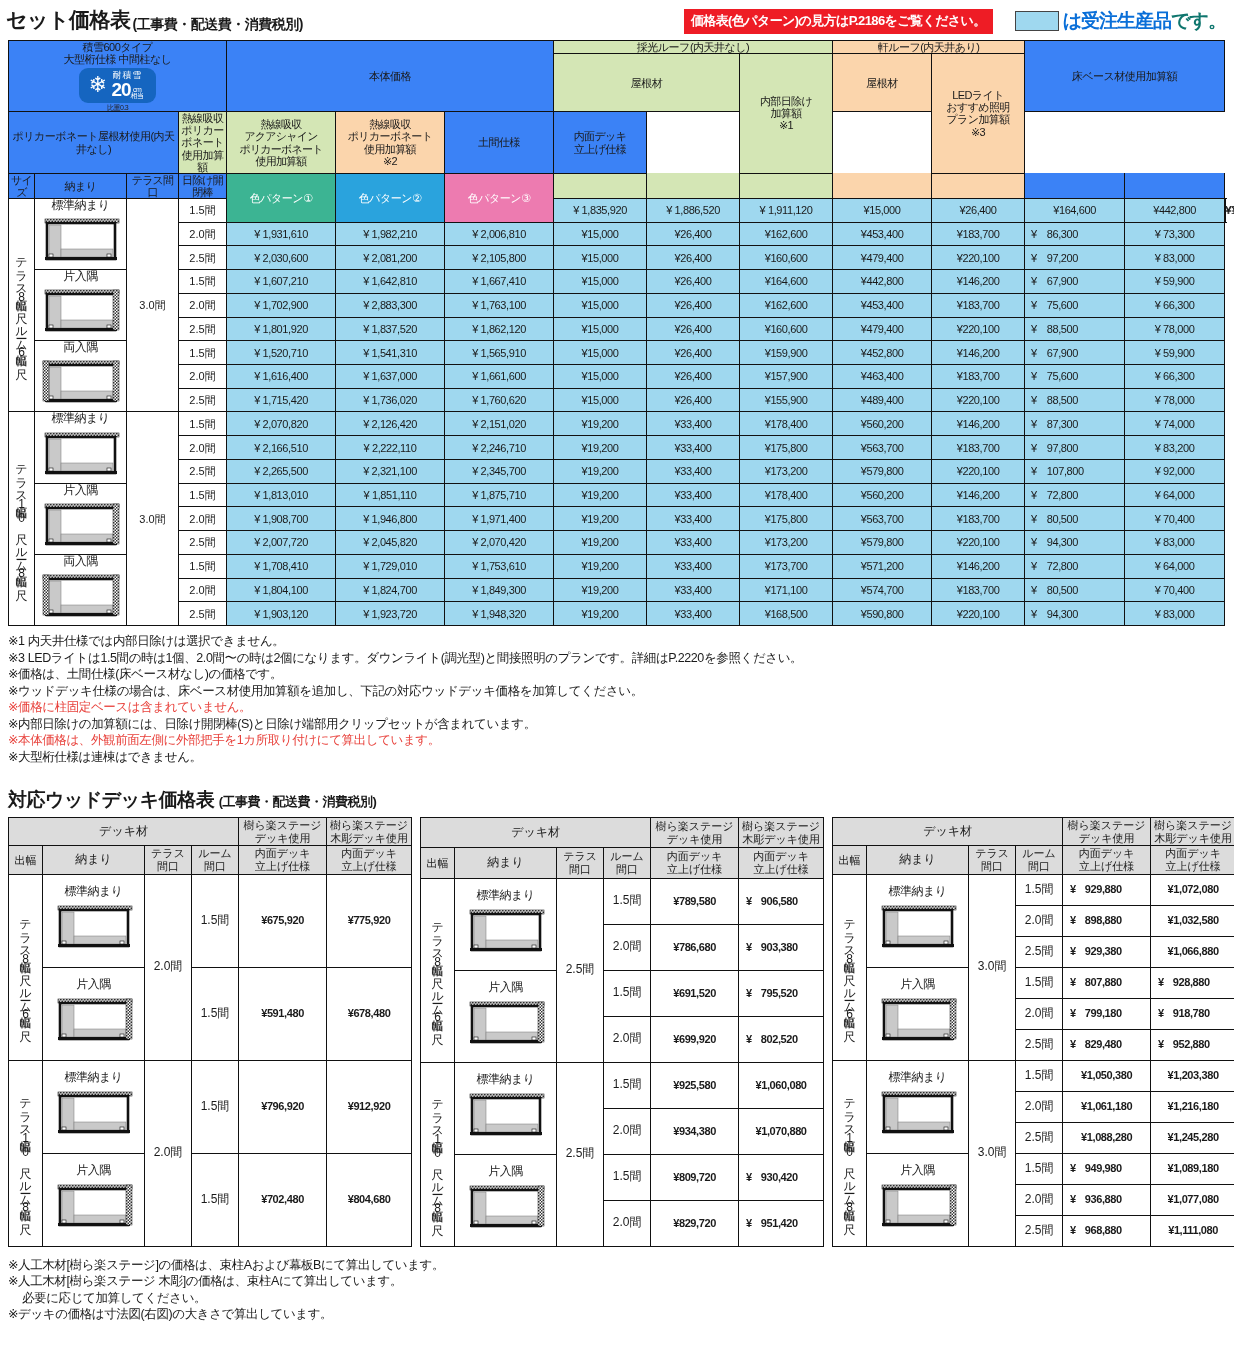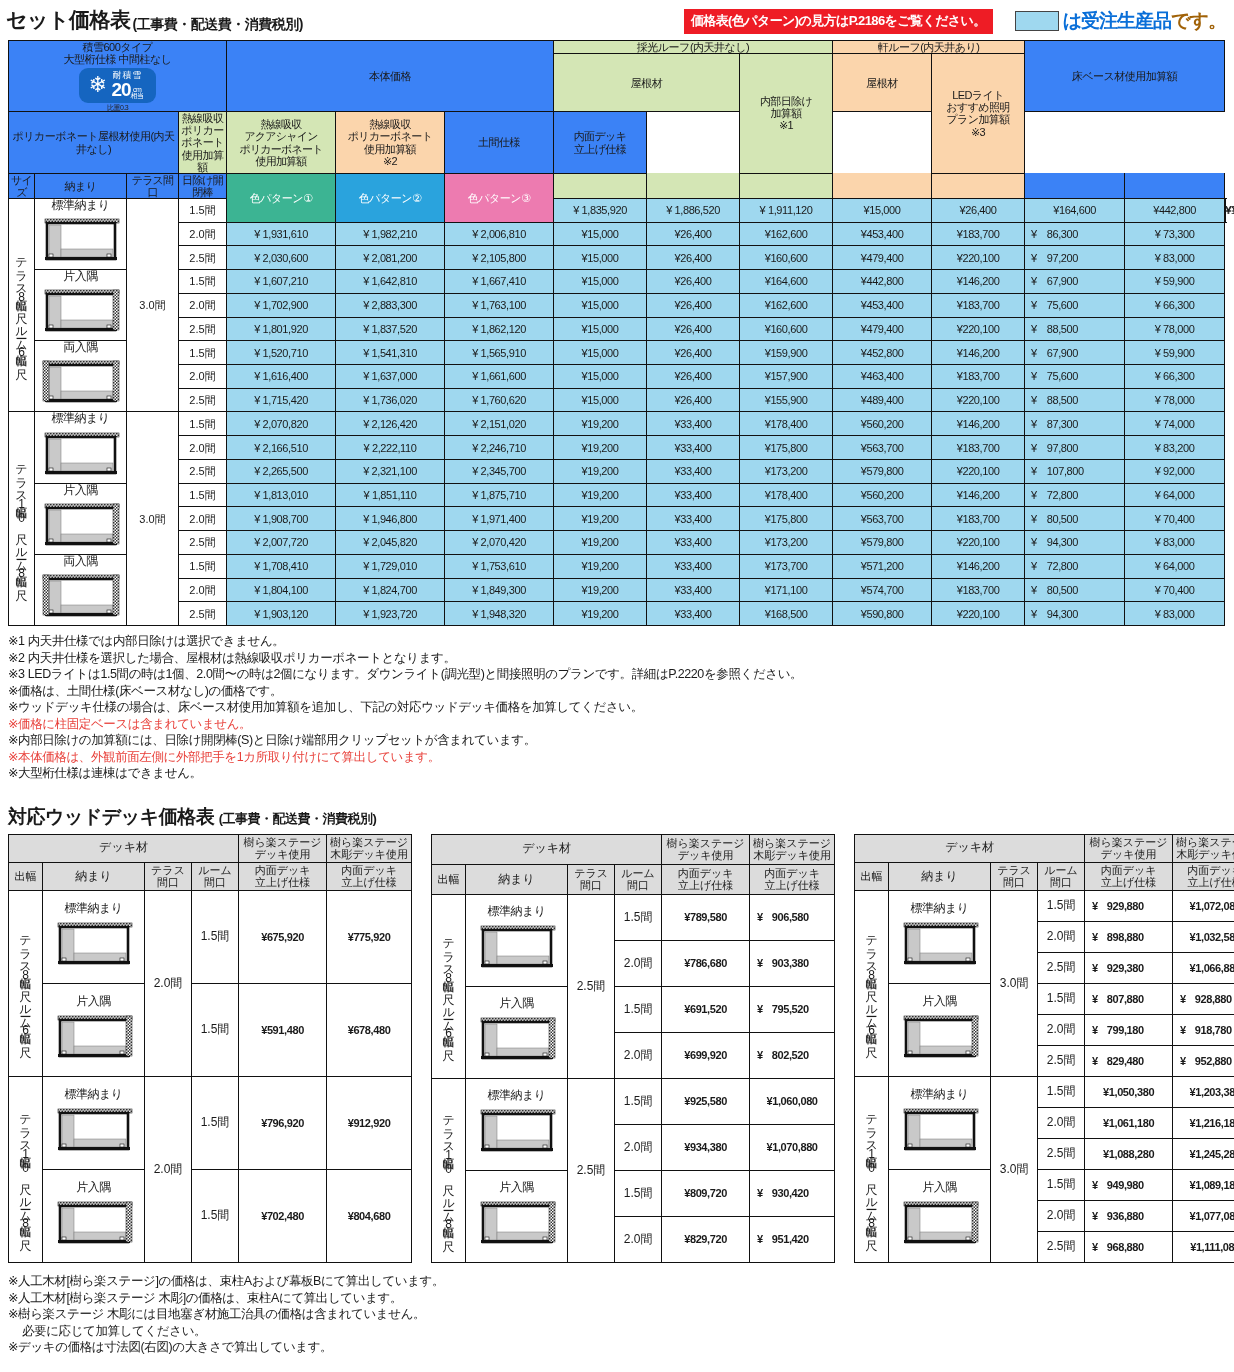--- a/index.html
+++ b/index.html
@@ -37,21 +37,21 @@
     display: flex; align-items: center; gap: 4px;
     margin-left: 22px; margin-right: 4px;
     white-space: nowrap;
   }
   .legend-swatch {
     width: 44px; height: 20px;
     background: #9fd8ef; border: 1.5px solid #444;
     display: inline-block;
   }
   .legend-text { font-size: 19px; font-weight: bold; color: #0a6fd8; letter-spacing: -1px; }
-  .legend-text .blk { color: #a16207; }
+  .legend-text .blk { color: #0f766e; }
 
   
   table.grid { border-collapse: collapse; table-layout: fixed; }
   table.grid td, table.grid th {
     border: 1px solid #111;
     padding: 0; margin: 0;
     font-weight: normal;
     vertical-align: middle;
     text-align: center;
     line-height: 1.1;
@@ -119,21 +119,21 @@
     font-size: 12.5px; line-height: 1.3; letter-spacing: -0.5px;
     padding: 3px 5px;
     white-space: nowrap;
   }
 
   
   .deck-title-row { margin: 22px 0 4px 8px; }
   .deck-title { font-size: 19px; font-weight: bold; letter-spacing: -0.5px; }
   .deck-title-sub { font-size: 13px; font-weight: bold; letter-spacing: -0.5px;}
 
-  .deck-tables { display: flex; gap: 19px; margin: 0 8px; }
+  .deck-tables { display: flex; gap: 8px; margin: 0 8px; }
   table.deck { border-collapse: collapse; table-layout: fixed; width: 403px; }
   table.deck td {
     border: 1px solid #111;
     text-align: center; vertical-align: middle;
     font-size: 11px; line-height: 1.15;
   }
   table.deck td.hdr-gray { background: #dcdcdc; }
   .deck-price { font-size: 14px; font-weight: bold; letter-spacing: -0.4px; white-space: nowrap; }
   .deck-price.sp { text-align: left; padding-left: 7px; }
   .deck-price.sp .yen { margin-right: 9px; }
@@ -576,21 +576,20 @@
           <td class="cell-blue price">¥220,100</td>
           <td class="cell-blue price sp"><span class="yen">¥</span>94,300</td>
           <td class="cell-blue price">¥ 83,000</td>
         </tr>
       </tbody>
   </table>
 
   <div class="notes-wrap">
     <div class="notes" id="notes-list">
         <div class="note">※1 内天井仕様では内部日除けは選択できません。</div>
-        <div class="note">※2 内天井仕様を選択した場合、屋根材は熱線吸収ポリカーボネートとなります。</div>
         <div class="note">※3 LEDライトは1.5間の時は1個、2.0間〜の時は2個になります。ダウンライト(調光型)と間接照明のプランです。詳細はP.2220を参照ください。</div>
         <div class="note">※価格は、土間仕様(床ベース材なし)の価格です。</div>
         <div class="note">※ウッドデッキ仕様の場合は、床ベース材使用加算額を追加し、下記の対応ウッドデッキ価格を加算してください。</div>
         <div class="note red">※価格に柱固定ベースは含まれていません。</div>
         <div class="note">※内部日除けの加算額には、日除け開閉棒(S)と日除け端部用クリップセットが含まれています。</div>
         <div class="note red">※本体価格は、外観前面左側に外部把手を1カ所取り付けにて算出しています。</div>
         <div class="note">※大型桁仕様は連棟はできません。</div>
       </div>
   </div>
 
@@ -1039,18 +1038,17 @@
             <td class="deck-price sp"><span class="yen">¥</span>968,880</td>
             <td class="deck-price">¥1,111,080</td>
           </tr>
         </tbody>
       </table>
     </div>
 
   <div class="bottom-notes" id="bottom-notes">
       <div class="note">※人工木材[樹ら楽ステージ]の価格は、束柱Aおよび幕板Bにて算出しています。</div>
       <div class="note">※人工木材[樹ら楽ステージ 木彫]の価格は、束柱Aにて算出しています。</div>
-      <div class="note">※樹ら楽ステージ 木彫には目地塞ぎ材施工治具の価格は含まれていません。</div>
       <div class="note indent">必要に応じて加算してください。</div>
       <div class="note">※デッキの価格は寸法図(右図)の大きさで算出しています。</div>
     </div>
 
 </div>
 
 </body></html>

